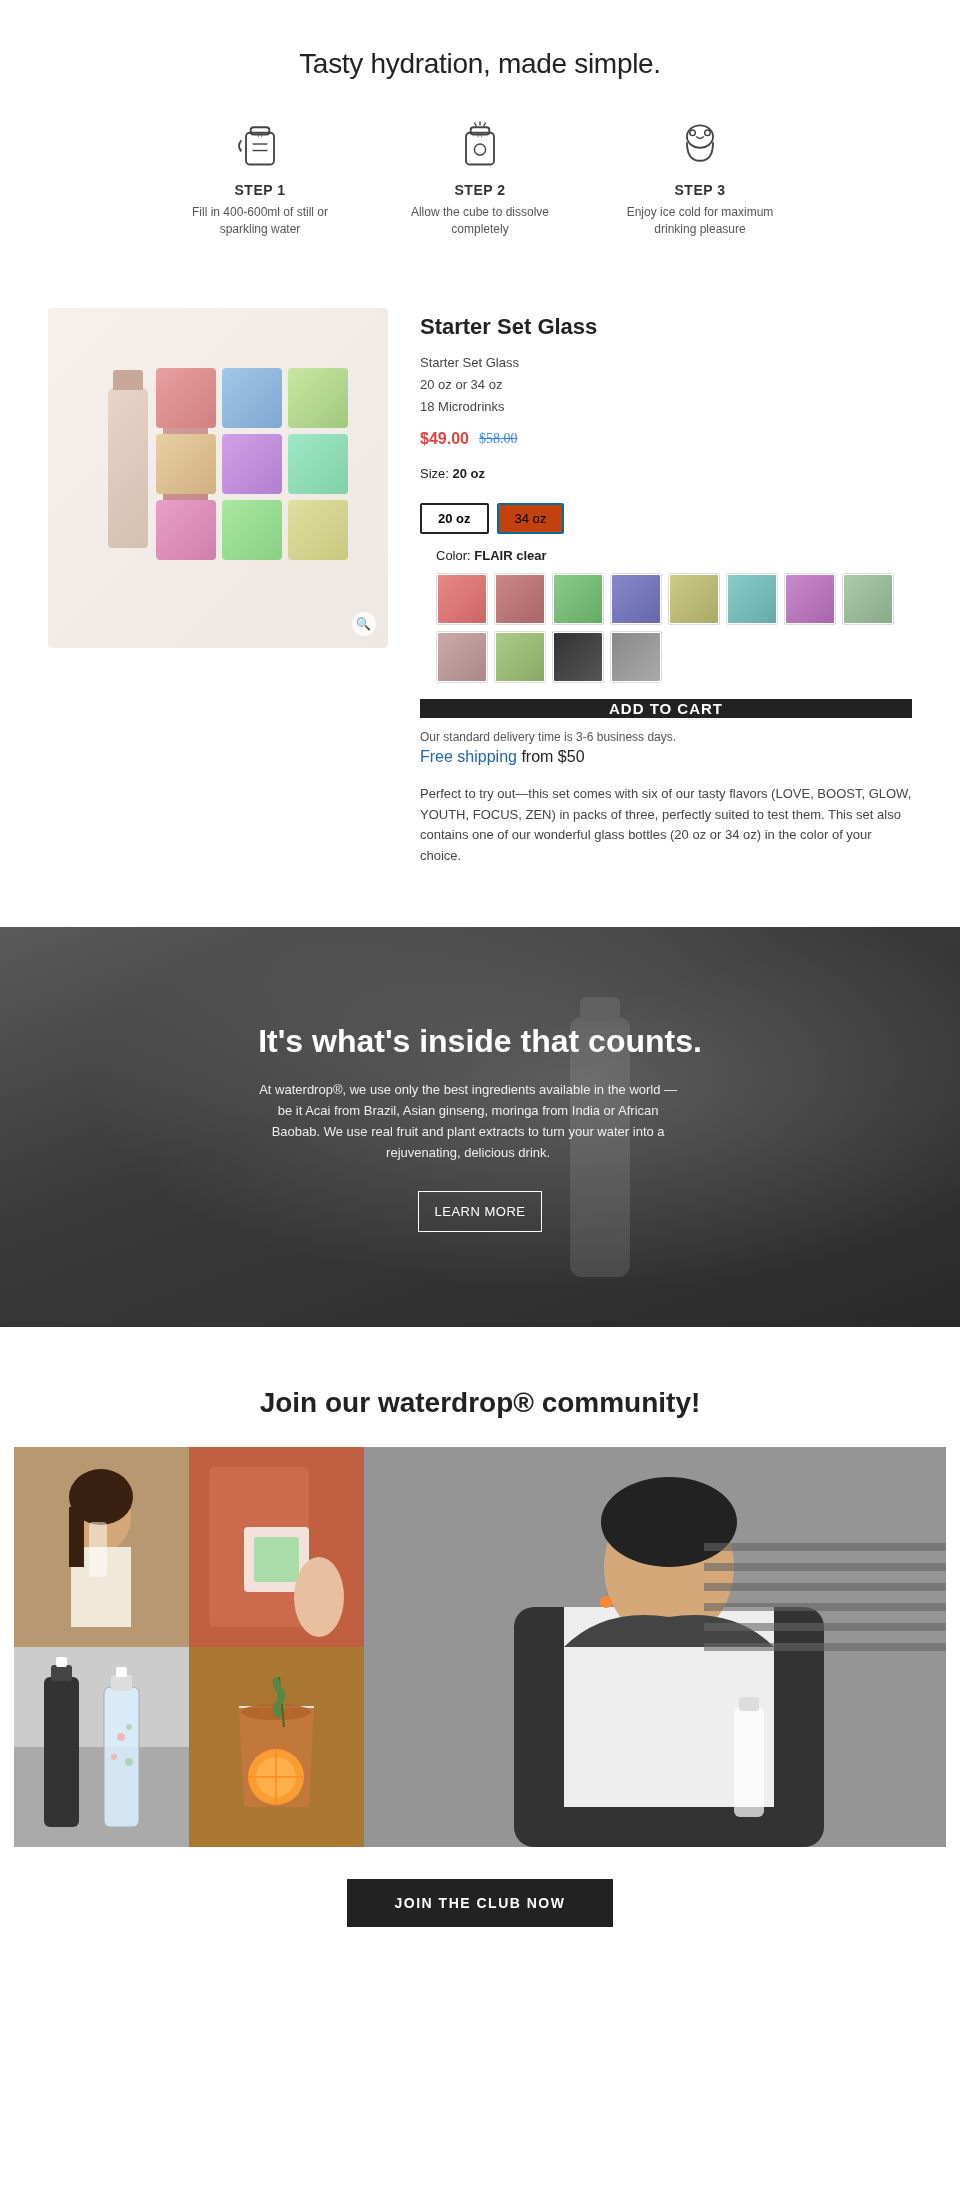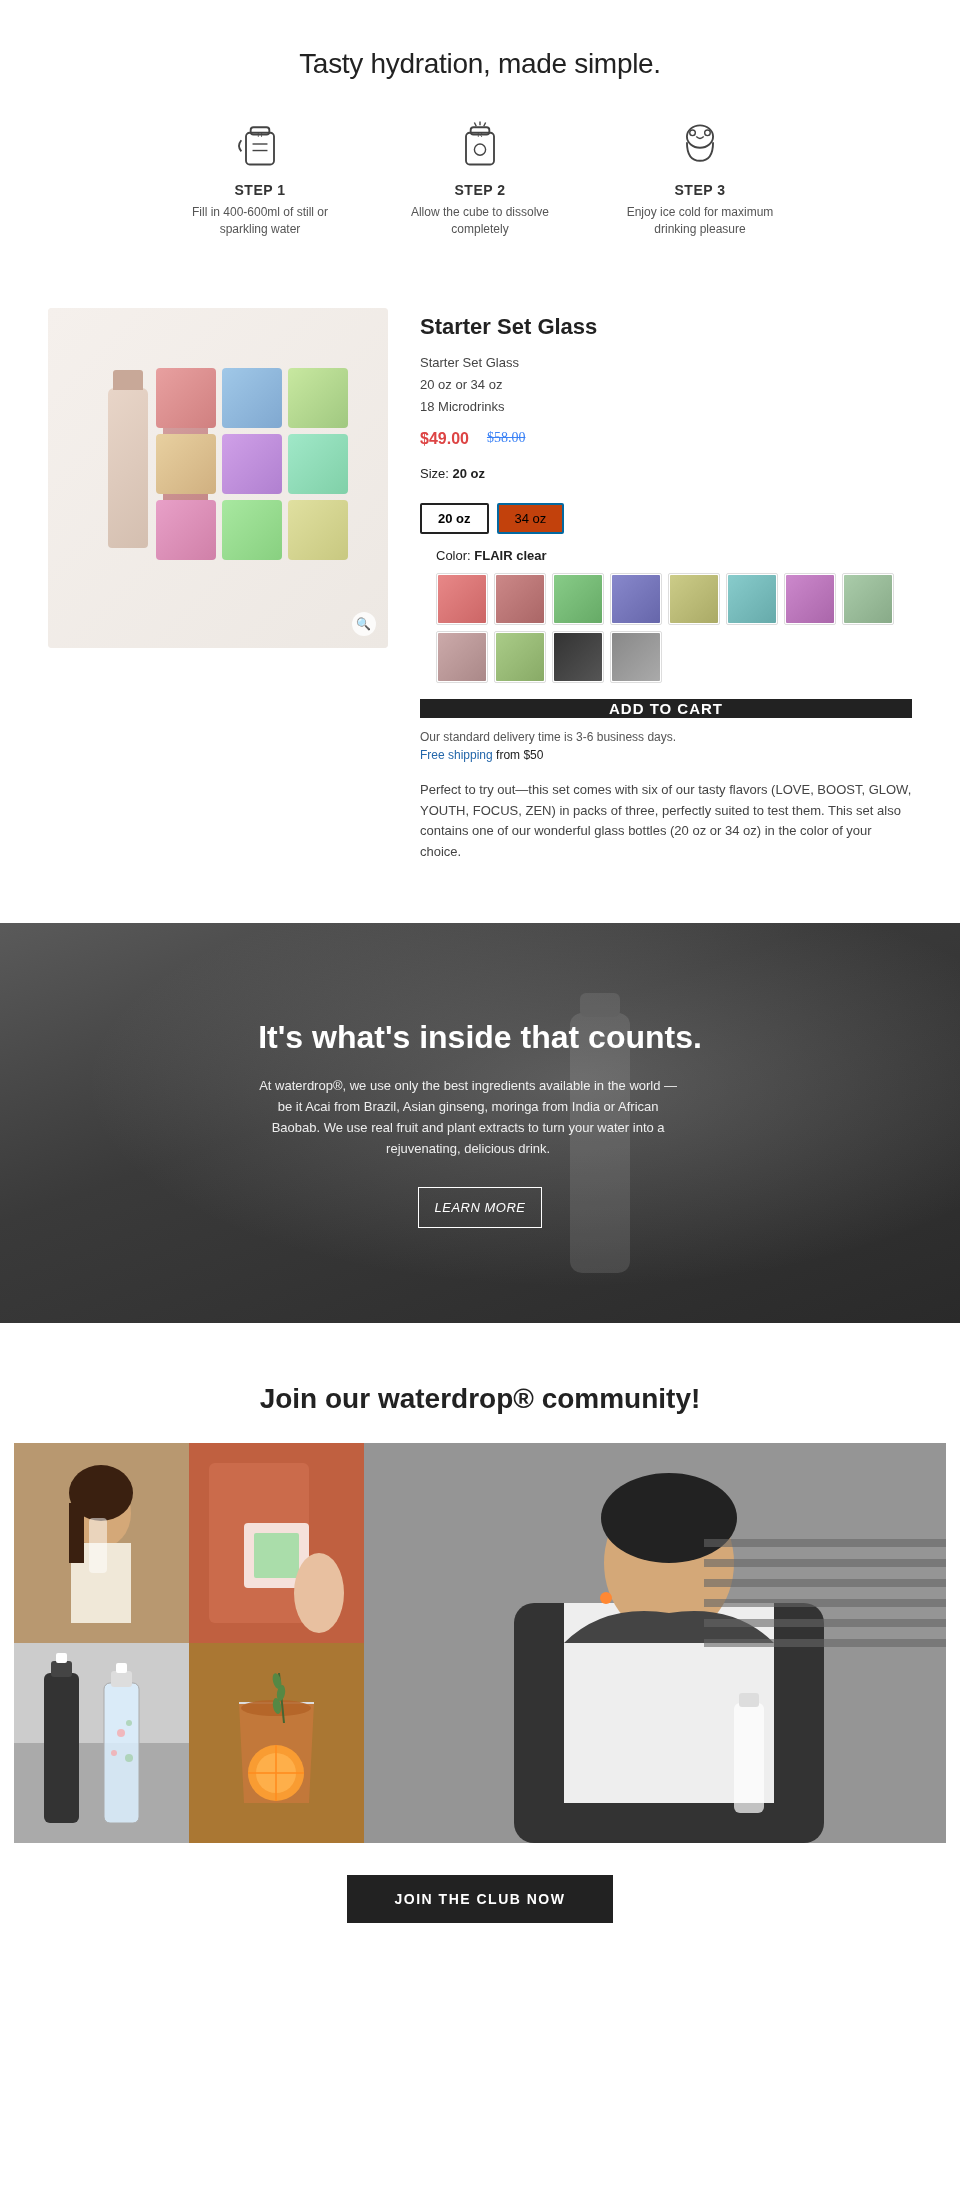--- a/index.html
+++ b/index.html
@@ -167,21 +167,22 @@
       margin-bottom: 12px;
     }
     .product-subtitle {
       font-size: 13px;
       color: #444;
       line-height: 1.7;
       margin-bottom: 12px;
     }
     .price-row {
       display: flex;
-      gap: 18px;
+      align-items: center;
+      gap: 10px;
       margin-bottom: 18px;
     }
     .price-current {
       font-size: 16px;
       color: #d44;
       font-weight: 600;
     }
     .price-original {
       font-size: 14px;
       color: #3b82f6;
@@ -267,21 +268,21 @@
       cursor: pointer;
       margin-bottom: 12px;
       text-transform: uppercase;
     }
     .delivery-info {
       font-size: 12px;
       color: #555;
       margin-bottom: 4px;
     }
     .free-shipping {
-      font-size: 12px;
+      font-size: 16px;
       margin-bottom: 18px;
     }
     .free-shipping a {
       color: #2266aa;
       text-decoration: none;
     }
     .product-description {
       font-size: 13px;
       color: #444;
       line-height: 1.6;
@@ -330,21 +331,20 @@
     .learn-more-btn {
       padding: 12px 16px;
       background: transparent;
       color: #fff;
       border: 1.5px solid #fff;
       font-size: 13px;
       letter-spacing: 0.5px;
       cursor: pointer;
       text-transform: uppercase;
       font-weight: 500;
-      font-style: italic;
     }
 
     
     .community-section {
       padding: 60px 14px 40px;
       text-align: center;
     }
     .community-title {
       font-size: 28px;
       font-weight: 600;

